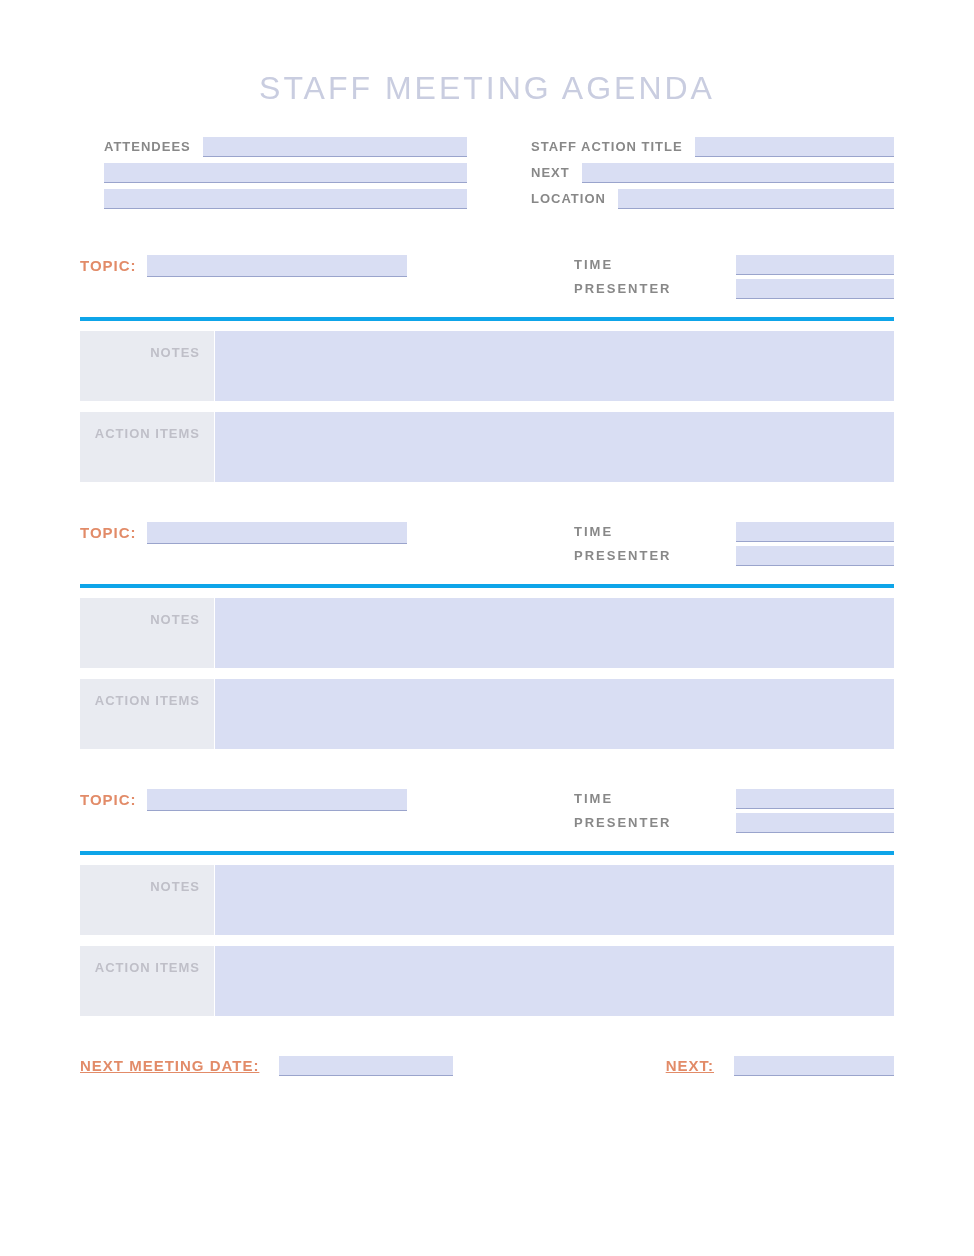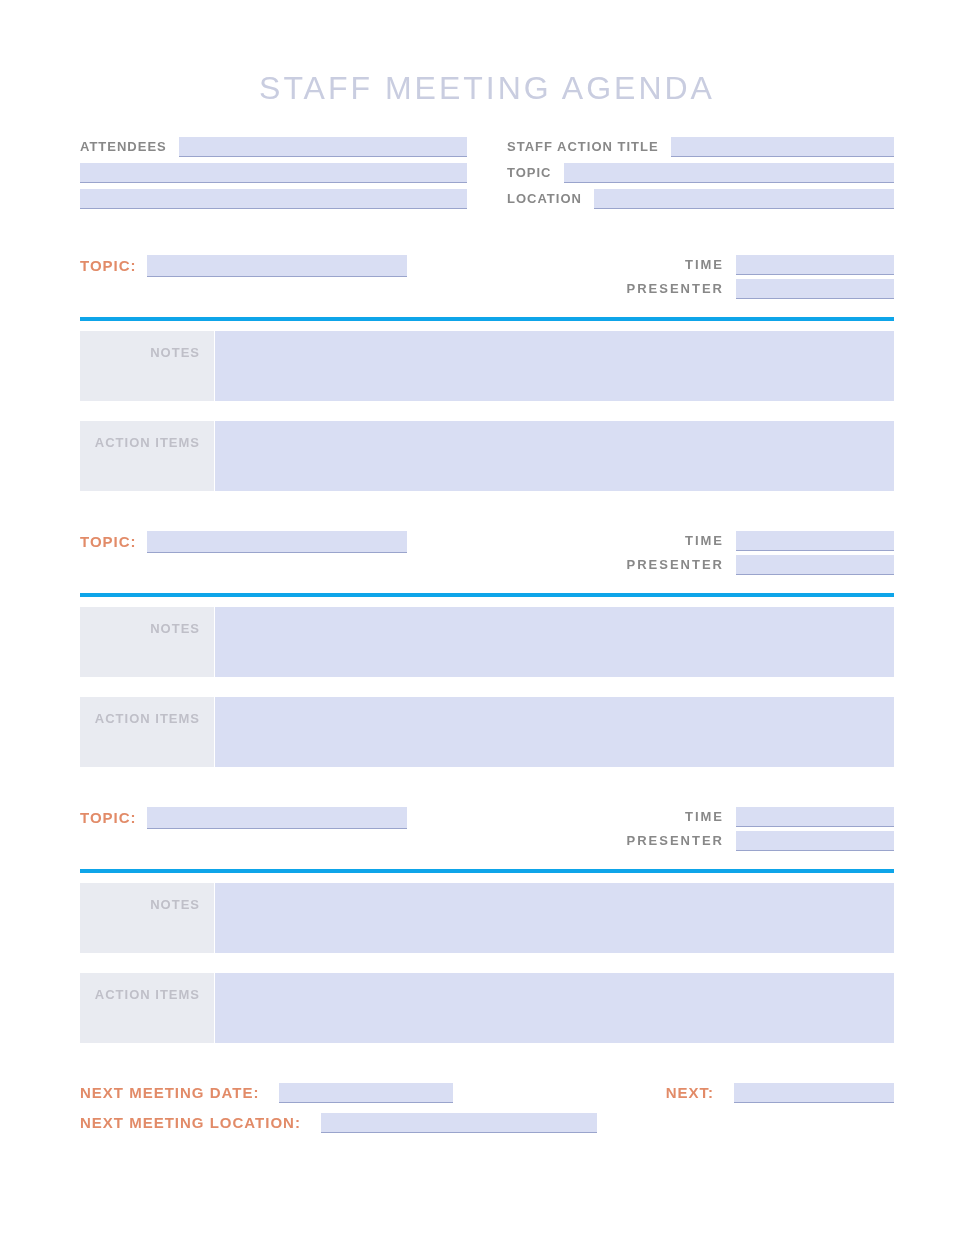--- a/index.html
+++ b/index.html
@@ -17,21 +17,21 @@
     font-weight: 400;
     letter-spacing: 3px;
     color: #c9cde0;
     margin: 30px 0 30px;
   }
   .header-grid {
     display: flex;
     gap: 40px;
     margin-bottom: 40px;
   }
-  .header-col { flex: 1; }
+  .header-col { flex: 1; margin-left: 24px; }
   .field-row {
     display: flex;
     align-items: flex-end;
     gap: 12px;
     margin-bottom: 6px;
   }
   .field-row .label {
     font-size: 13px;
     font-weight: 700;
     letter-spacing: 1px;
@@ -82,36 +82,35 @@
   }
   .topic-right { width: 320px; }
   .tp-row {
     display: flex;
     align-items: flex-end;
     gap: 12px;
     margin-bottom: 4px;
   }
   .tp-row .tp-label {
     width: 150px;
-    text-align: right;
     font-size: 13px;
     font-weight: 700;
     letter-spacing: 2px;
     color: #888;
     padding-bottom: 3px;
   }
   .tp-blank {
     flex: 1;
     height: 20px;
     background: #d9def3;
     border-bottom: 1px solid #9aa4cc;
   }
   .panel {
     display: flex;
-    margin-bottom: 20px;
+    margin-bottom: 11px;
   }
   .panel-label {
     width: 135px;
     background: #e9ebf1;
     color: #bfbfc8;
     font-size: 13px;
     font-weight: 700;
     letter-spacing: 1px;
     padding: 14px 14px 40px 14px;
     border-right: 1px solid #fff;
@@ -131,20 +130,21 @@
     gap: 20px;
     margin-bottom: 10px;
   }
   .footer-row .foot-label {
     font-size: 15px;
     font-weight: 700;
     letter-spacing: 1px;
     color: #e28b68;
     white-space: nowrap;
     padding-bottom: 2px;
+    text-decoration: underline;
   }
   .footer-row .blank {
     max-width: 300px;
   }
   .footer-row .foot-blank-right {
     width: 160px;
     height: 20px;
     background: #d9def3;
     border-bottom: 1px solid #9aa4cc;
   }
@@ -163,21 +163,21 @@
     </div>
     <div class="attendee-extra"></div>
     <div class="attendee-extra"></div>
   </div>
   <div class="header-col">
     <div class="field-row">
       <span class="label">STAFF ACTION TITLE</span>
       <span class="blank"></span>
     </div>
     <div class="field-row">
-      <span class="label">TOPIC</span>
+      <span class="label">NEXT</span>
       <span class="blank"></span>
     </div>
     <div class="field-row">
       <span class="label">LOCATION</span>
       <span class="blank"></span>
     </div>
   </div>
 </div>
 
 <div class="topic-block">
@@ -262,18 +262,13 @@
 </div>
 
 <div class="footer">
   <div class="footer-row">
     <span class="foot-label">NEXT MEETING DATE:</span>
     <span class="blank"></span>
     <span class="spacer"></span>
     <span class="foot-label">NEXT:</span>
     <span class="foot-blank-right"></span>
   </div>
-  <div class="footer-row">
-    <span class="foot-label">NEXT MEETING LOCATION:</span>
-    <span class="blank"></span>
-    <span class="spacer"></span>
-  </div>
 </div>
 
 </body></html>

